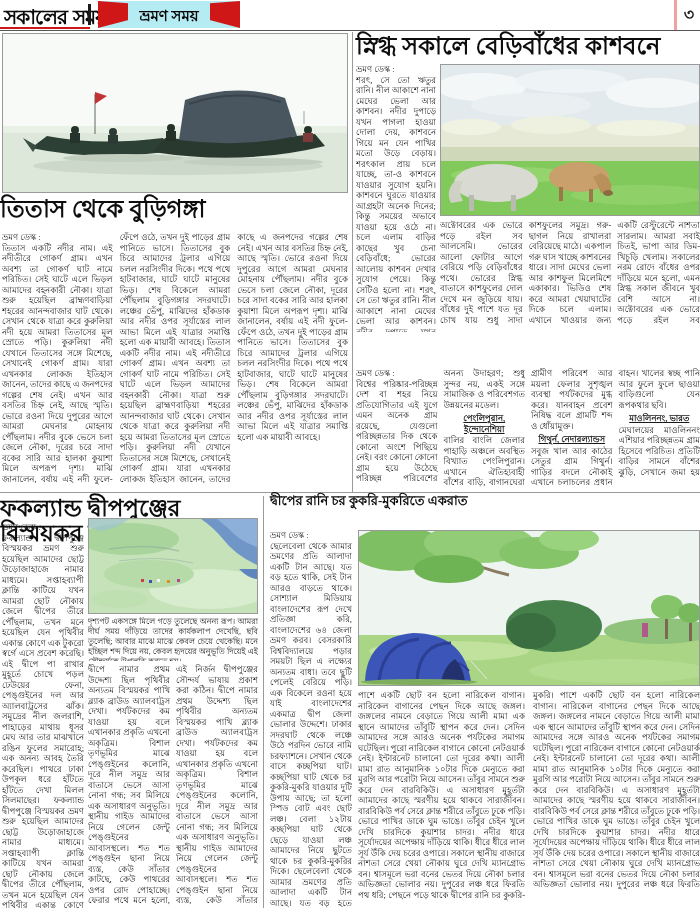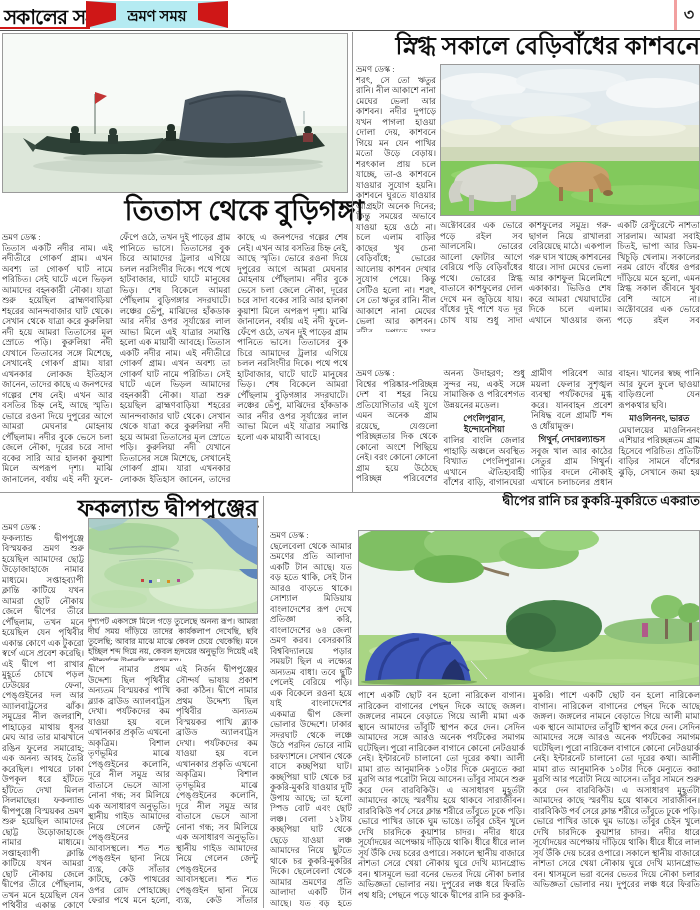--- a/index.html
+++ b/index.html
@@ -2,36 +2,36 @@
 <html><head>
 <meta charset="utf-8">
 <style>
   html,body{margin:0;padding:0;background:#e8e8e8;}
   #page{position:relative;width:700px;height:910px;background:#ffffff;overflow:hidden;
         font-family:"Liberation Serif", serif;color:#1a1a1a;margin:0 auto;}
   
   #header{position:absolute;left:0;top:0;width:700px;height:30px;background:#fff;}
   .masthead{position:absolute;left:4px;top:2px;font-size:20px;font-weight:bold;letter-spacing:-1px;color:#0a0a0a;font-family:"DejaVu Sans",sans-serif;}
   .mast-bar{position:absolute;left:88px;top:4px;width:3px;height:21px;background:#1a1a1a;}
-  .banner{position:absolute;left:86px;top:1px;width:142px;height:27px;}
+  .banner{position:absolute;left:98px;top:1px;width:142px;height:27px;}
   .banner-label{position:absolute;left:0;top:3px;width:100%;text-align:center;font-size:15px;font-weight:bold;color:#0a0a0a;}
   .dateline{position:absolute;left:440px;top:2px;width:160px;text-align:center;line-height:1.25;}
   .dateline .d1{font-size:9px;}
   .dateline .d2{font-size:10px;}
   .pagebox-line{position:absolute;left:674px;top:0;width:3px;height:30px;background:#f2a0a0;}
   .pagebox{position:absolute;left:678px;top:0;width:22px;height:30px;text-align:center;font-size:16px;font-weight:bold;line-height:30px;}
   .header-rule{position:absolute;left:0;top:30px;width:700px;height:1px;background:#555;}
   .mast-underline{position:absolute;left:0;top:27px;width:90px;height:2px;background:#cf1717;}
   
   .photo{position:absolute;border:1px solid #9a9a9a;box-sizing:border-box;overflow:hidden;background:#f4f7f4;}
-  .headline{position:absolute;text-align:right;font-weight:bold;color:#0d0d0d;line-height:1.1;}
+  .headline{position:absolute;text-align:left;font-weight:bold;color:#0d0d0d;line-height:1.1;}
   .bodycols{position:absolute;overflow:hidden;text-align:justify;font-size:8.5px;line-height:10.5px;column-fill:auto;}
   .bodycol{position:absolute;overflow:hidden;text-align:justify;font-size:8.5px;line-height:10.5px;}
   .byline{display:block;font-weight:normal;}
-  .subhead{display:block;font-weight:bold;text-align:center;margin:3px 0 1px 0;}
+  .subhead{display:block;font-weight:bold;text-align:center;margin:3px 0 1px 0;text-decoration:underline;}
   .caption{position:absolute;overflow:hidden;text-align:justify;font-size:8px;line-height:10px;}
   .vrule{position:absolute;width:1px;background:#9a9a9a;}
   .hrule{position:absolute;height:1px;background:#9a9a9a;}
 </style>
 </head>
 <body>
 
 <div id="page">
 
   <div id="header">
@@ -73,21 +73,21 @@
       <path d="M182 66 Q232 48 282 64 L294 102 Q238 114 176 106 Z" fill="#49555f"></path>
       <path d="M186 70 Q232 54 278 68" stroke="#39444d" stroke-width="2" fill="none"></path>
       <circle cx="168" cy="94" r="4" fill="#233129"></circle>
         <rect x="163" y="97" width="10" height="10" fill="#233129"></rect>
       <circle cx="305" cy="96" r="4" fill="#25342b"></circle>
         <rect x="300" y="99" width="10" height="9" fill="#7c3a3a"></rect>
       <ellipse cx="120" cy="124" rx="60" ry="4" fill="#c2cfc0"></ellipse>
       <ellipse cx="250" cy="128" rx="70" ry="4" fill="#c2cfc0"></ellipse>
     </svg>
   </div>
-  <div class="headline" style="left:14px;top:196px;width:350px;font-size:28px;">তিতাস থেকে বুড়িগঙ্গা</div>
+  <div class="headline" style="left:0;top:196px;width:350px;font-size:24px;">তিতাস থেকে বুড়িগঙ্গা</div>
   <div class="bodycols" style="left:2px;top:232px;width:346px;height:258px;column-count:3;column-gap:7px;">
     <span class="byline">ভ্রমণ ডেস্ক :</span>
     <span>তিতাস একটি নদীর নাম। এই নদীতীরে গোকর্ণ গ্রাম। এখন অবশ্য তা গোকর্ণ ঘাট নামে পরিচিত। সেই ঘাটে এলে ভিড়ল আমাদের বহনকারী নৌকা। যাত্রা শুরু হয়েছিল ব্রাহ্মণবাড়িয়া শহরের আনন্দবাজার ঘাট থেকে। সেখান থেকে যাত্রা করে কুরুলিয়া নদী হয়ে আমরা তিতাসের মূল স্রোতে পড়ি। কুরুলিয়া নদী যেখানে তিতাসের সঙ্গে মিশেছে, সেখানেই গোকর্ণ গ্রাম। যারা এখনকার লোকজ ইতিহাস জানেন, তাদের কাছে এ জনপদের গল্পের শেষ নেই। এখন আর বসতির চিহ্ন নেই, আছে স্মৃতি। ভোরে রওনা দিয়ে দুপুরের আগে আমরা মেঘনার মোহনায় পৌঁছলাম। নদীর বুকে ভেসে চলা জেলে নৌকা, দূরের চরে সাদা বকের সারি আর হালকা কুয়াশা মিলে অপরূপ দৃশ্য। মাঝি জানালেন, বর্ষায় এই নদী ফুলে-ফেঁপে ওঠে, তখন দুই পাড়ের গ্রাম পানিতে ভাসে। তিতাসের বুক চিরে আমাদের ট্রলার এগিয়ে চলল নরসিংদীর দিকে। পথে পথে হাটবাজার, ঘাটে ঘাটে মানুষের ভিড়। শেষ বিকেলে আমরা পৌঁছলাম বুড়িগঙ্গার সদরঘাটে। লঞ্চের ভেঁপু, মাঝিদের হাঁকডাক আর নদীর ওপর সূর্যাস্তের লাল আভা মিলে এই যাত্রার সমাপ্তি হলো এক মায়াবী আবহে। তিতাস একটি নদীর নাম। এই নদীতীরে গোকর্ণ গ্রাম। এখন অবশ্য তা গোকর্ণ ঘাট নামে পরিচিত। সেই ঘাটে এলে ভিড়ল আমাদের বহনকারী নৌকা। যাত্রা শুরু হয়েছিল ব্রাহ্মণবাড়িয়া শহরের আনন্দবাজার ঘাট থেকে। সেখান থেকে যাত্রা করে কুরুলিয়া নদী হয়ে আমরা তিতাসের মূল স্রোতে পড়ি। কুরুলিয়া নদী যেখানে তিতাসের সঙ্গে মিশেছে, সেখানেই গোকর্ণ গ্রাম। যারা এখনকার লোকজ ইতিহাস জানেন, তাদের কাছে এ জনপদের গল্পের শেষ নেই। এখন আর বসতির চিহ্ন নেই, আছে স্মৃতি। ভোরে রওনা দিয়ে দুপুরের আগে আমরা মেঘনার মোহনায় পৌঁছলাম। নদীর বুকে ভেসে চলা জেলে নৌকা, দূরের চরে সাদা বকের সারি আর হালকা কুয়াশা মিলে অপরূপ দৃশ্য। মাঝি জানালেন, বর্ষায় এই নদী ফুলে-ফেঁপে ওঠে, তখন দুই পাড়ের গ্রাম পানিতে ভাসে। তিতাসের বুক চিরে আমাদের ট্রলার এগিয়ে চলল নরসিংদীর দিকে। পথে পথে হাটবাজার, ঘাটে ঘাটে মানুষের ভিড়। শেষ বিকেলে আমরা পৌঁছলাম বুড়িগঙ্গার সদরঘাটে। লঞ্চের ভেঁপু, মাঝিদের হাঁকডাক আর নদীর ওপর সূর্যাস্তের লাল আভা মিলে এই যাত্রার সমাপ্তি হলো এক মায়াবী আবহে।</span>
   </div>
 
   <div class="vrule" style="left:352px;top:32px;height:460px;"></div>
 
   <div class="headline" style="left:356px;top:33px;width:344px;font-size:24px;">স্নিগ্ধ সকালে বেড়িবাঁধের কাশবনে</div>
   <div class="bodycol" style="left:356px;top:64px;width:80px;height:268px;">
     <span class="byline">ভ্রমণ ডেস্ক :</span>

